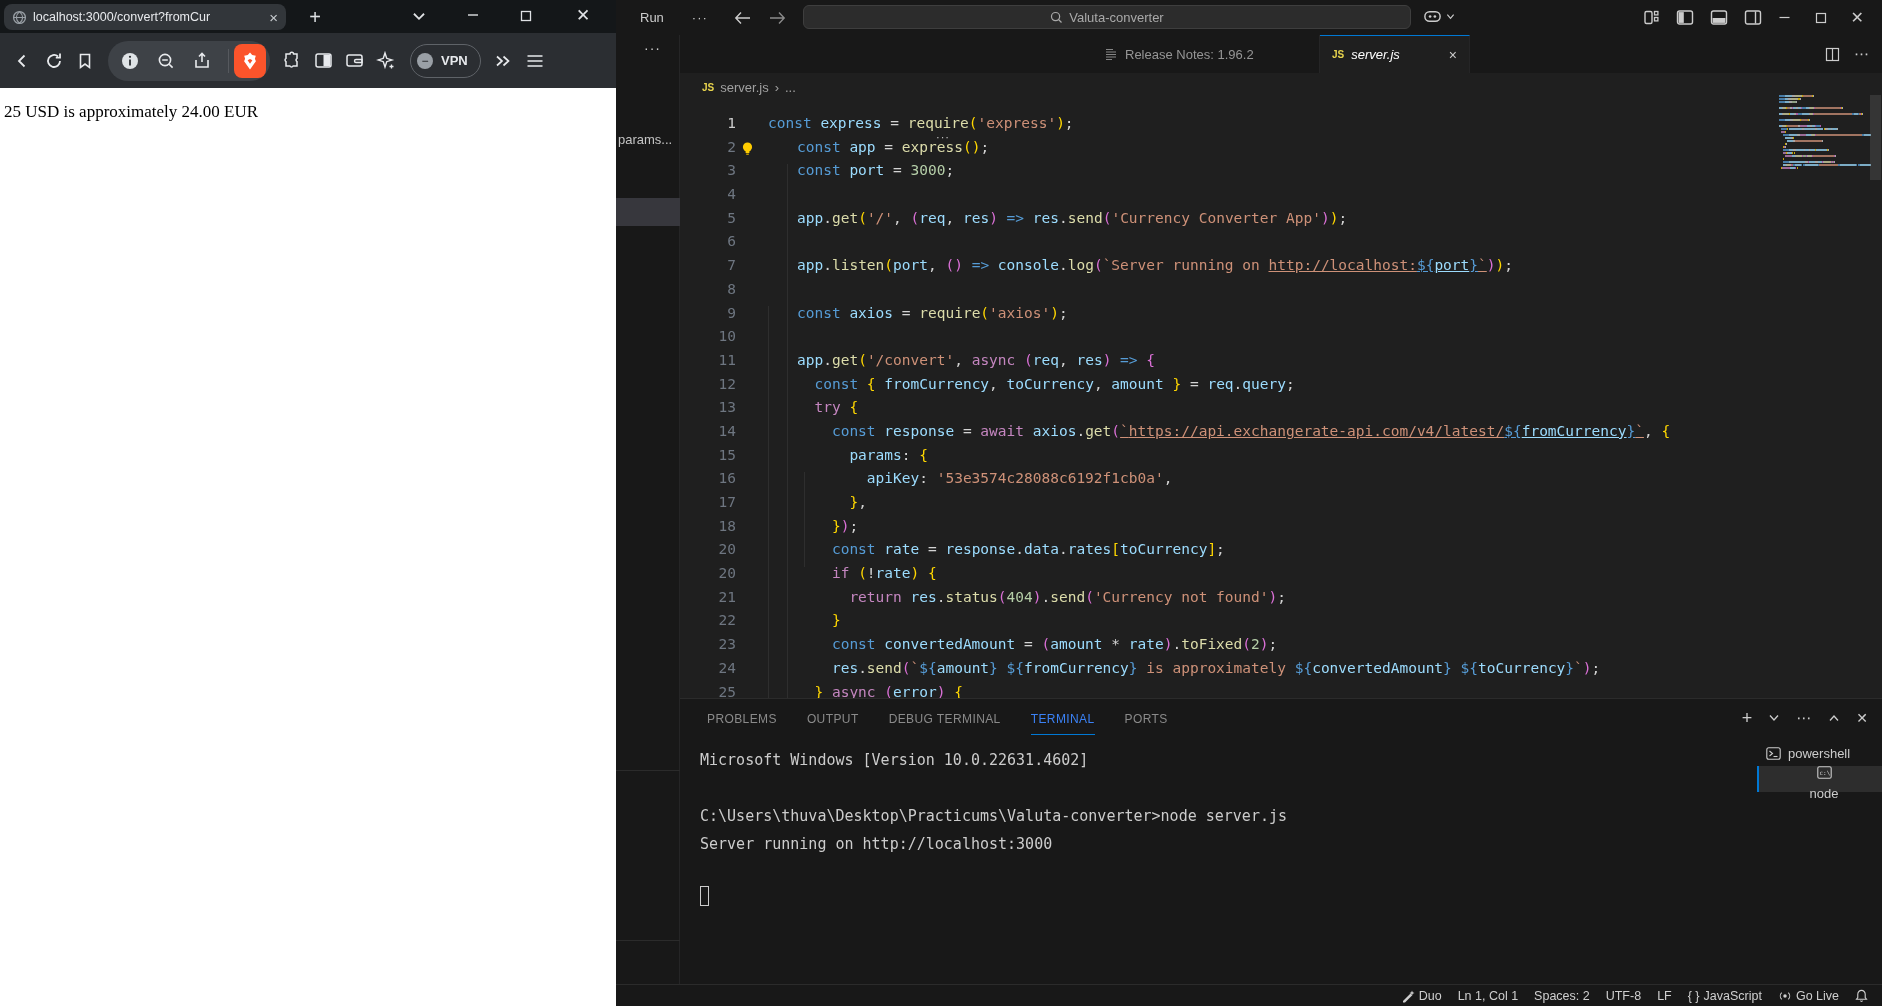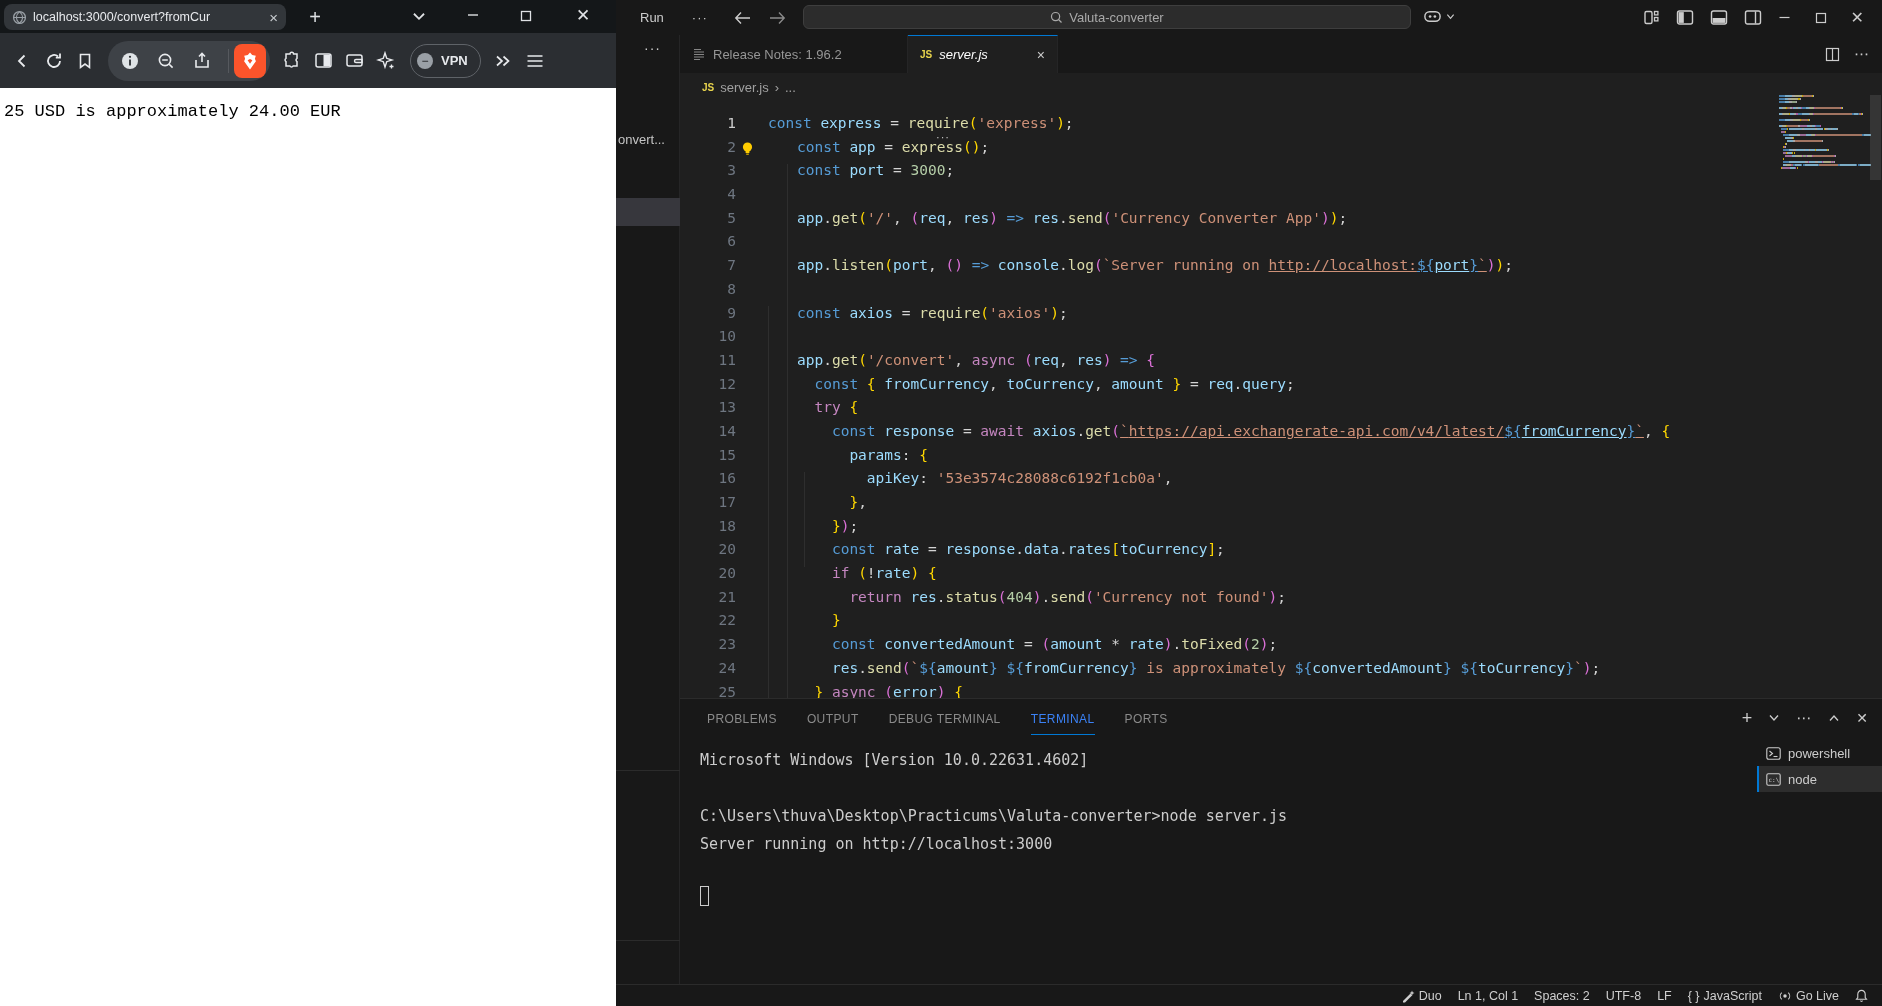--- a/index.html
+++ b/index.html
@@ -28,21 +28,21 @@
     display:flex; align-items:center; padding:0 4px 0 12px; }
   #addr-pill .tb-ico { margin-left:0; margin-right:16px; }
   .pill-sep { width:1px; height:24px; background:#56595e; margin-right:5px; }
   #brave-btn { width:32px; height:34px; background:#fb542b; border-radius:8px; display:flex; align-items:center; justify-content:center; }
   #vpn-pill { margin-left:14px; height:34px; border:1.5px solid #5f6368; border-radius:17px;
     display:flex; align-items:center; padding:0 12px 0 6px; }
   #vpn-dot { width:16px; height:16px; border-radius:50%; background:#9aa0a6; margin-right:8px;
     display:flex; align-items:center; justify-content:center; color:#202124; font-size:12px; line-height:1; }
   #vpn-label { color:#e8eaed; font-size:13px; font-weight:600; }
   #b-page { position:absolute; left:0; top:88px; width:616px; height:918px; background:#ffffff; }
-  #page-text { position:absolute; left:4px; top:14px; font-family:Liberation Mono, monospace;
+  #page-text { position:absolute; left:4px; top:14px; font-family:Liberation Serif, serif;
     font-size:17px; color:#000; }
 
   
   #vscode { position:absolute; left:616px; top:0; width:1266px; height:1006px; background:#1f1f1f; }
   #vs-titlebar { position:absolute; left:0; top:0; width:1266px; height:35px; background:#181818;
     display:flex; align-items:center; color:#cccccc; font-size:13px; }
   #menu-run { margin-left:16px; padding:3px 8px; border-radius:5px; }
   #menu-more { margin-left:12px; letter-spacing:1px; padding:3px 8px; }
   .nav-arrow { margin-left:18px; }
   #vs-search { position:absolute; left:187px; top:5px; width:608px; height:24px; background:#2c2c2c;
@@ -56,21 +56,21 @@
   #tb-close { margin-right:18px; color:#cccccc; font-size:16px; }
 
   
   #vs-sidebar { position:absolute; left:0; top:35px; width:64px; height:949px; background:#181818; border-right:1px solid #252526; }
   #sb-actions { position:absolute; left:28px; top:5px; color:#cccccc; font-size:14px; letter-spacing:1px; }
   #sb-item-text { position:absolute; left:2px; top:97px; color:#c5c5c5; font-size:13px; white-space:nowrap; overflow:hidden; width:62px; }
   #sb-selection { position:absolute; left:0; top:163px; width:64px; height:28px; background:#37373d; }
   .sb-sep { position:absolute; left:0; width:64px; height:1px; background:#2b2b2b; }
 
   
-  #tabs-row { position:absolute; left:64px; top:35px; width:1202px; height:38px; background:#181818; display:flex; }
+  #tabs-row { position:absolute; left:64px; top:35px; width:1202px; height:38px; background:#181818; display:flex;justify-content:center; }
   .ed-tab { height:38px; display:flex; align-items:center; padding:0 12px; border-right:1px solid #252526;
     color:#969696; font-size:13px; gap:7px; }
   .ed-tab.active { background:#1f1f1f; color:#ffffff; border-top:1.5px solid #0078d4; }
   .ed-tab.active .tab-label { font-style:italic; }
   .tab-w1 { width:228px; } .tab-w2 { width:150px; }
   .js-badge { color:#e8d44d; font-weight:bold; font-size:10px; font-family:"Liberation Sans",sans-serif; }
   .tab-close { margin-left:auto; color:#cccccc; font-size:14px; }
   #tabs-actions { position:absolute; right:12px; top:45px; display:flex; gap:14px; color:#cccccc; align-items:center; }
 
   
@@ -112,21 +112,21 @@
   .panel-tab { color:#8a8a8a; font-size:12px; letter-spacing:0.4px; padding:10px 0 8px 0; }
   .panel-tab.active { color:#3b82f6; border-bottom:1px solid #0078d4; }
   #panel-actions { position:absolute; right:14px; top:0; height:38px; display:flex; gap:17px; align-items:center; color:#cccccc; }
   #terminal-out { position:absolute; left:20px; top:47px; font-family:"DejaVu Sans Mono", monospace;
     font-size:15px; color:#cccccc; }
   .term-line { height:28px; line-height:28px; white-space:pre; }
   #term-cursor { position:absolute; left:20px; top:187px; width:9px; height:20px; border:1px solid #cccccc; }
   #terminal-list { position:absolute; left:1077px; top:41px; width:125px; }
   .term-row { height:26px; display:flex; align-items:center; gap:7px; padding-left:9px;
     color:#cccccc; font-size:13px; }
-  .term-row.active { background:#2d2d2d; border-left:2px solid #0078d4; padding-left:7px; }
+  .term-row.active { background:#2d2d2d; border-left:2px solid #0078d4; padding-left:7px;flex-direction:column; }
 
   
   #statusbar { position:absolute; left:0; top:984px; width:1266px; height:22px; background:#181818;
     border-top:1px solid #2b2b2b; display:flex; align-items:center; justify-content:flex-end; gap:16px;
     padding-right:14px; color:#cfcfcf; font-size:12.5px; }
   .sb-item { display:flex; align-items:center; gap:4px; white-space:nowrap; }
 </style>
 </head>
 <body>
 
@@ -317,21 +317,21 @@
         <svg width="12" height="12" viewBox="0 0 12 12">
             <rect x="1.5" y="1.5" width="9" height="9" fill="none" stroke="#cccccc" stroke-width="1.2"></rect>
           </svg>
       </span>
       <span id="tb-close">✕</span>
     </div>
   </div>
 
   <div id="vs-sidebar">
     <span id="sb-actions">···</span>
-    <span id="sb-item-text">onvert...</span>
+    <span id="sb-item-text">params...</span>
     <div id="sb-selection"></div>
     <div class="sb-sep" style="top:735px"></div>
     <div class="sb-sep" style="top:905px"></div>
   </div>
 
   <div id="tabs-row">
     <div class="ed-tab tab-w1">
       <span>
         <svg width="14" height="14" viewBox="0 0 14 14">
             <path d="M2 2.5h7M2 5h10M2 7.5h10M2 10h10M2 12.5h6" stroke="#858585" stroke-width="1.2"></path>

